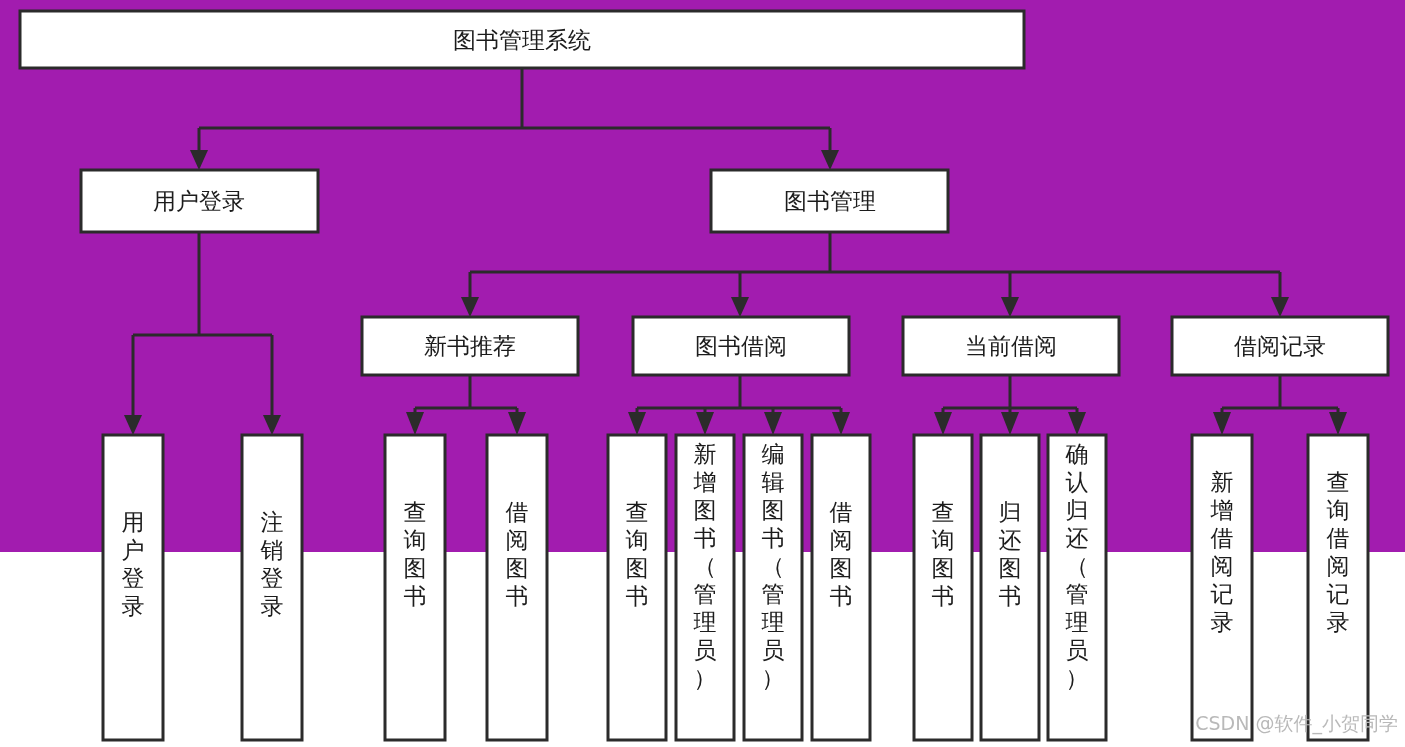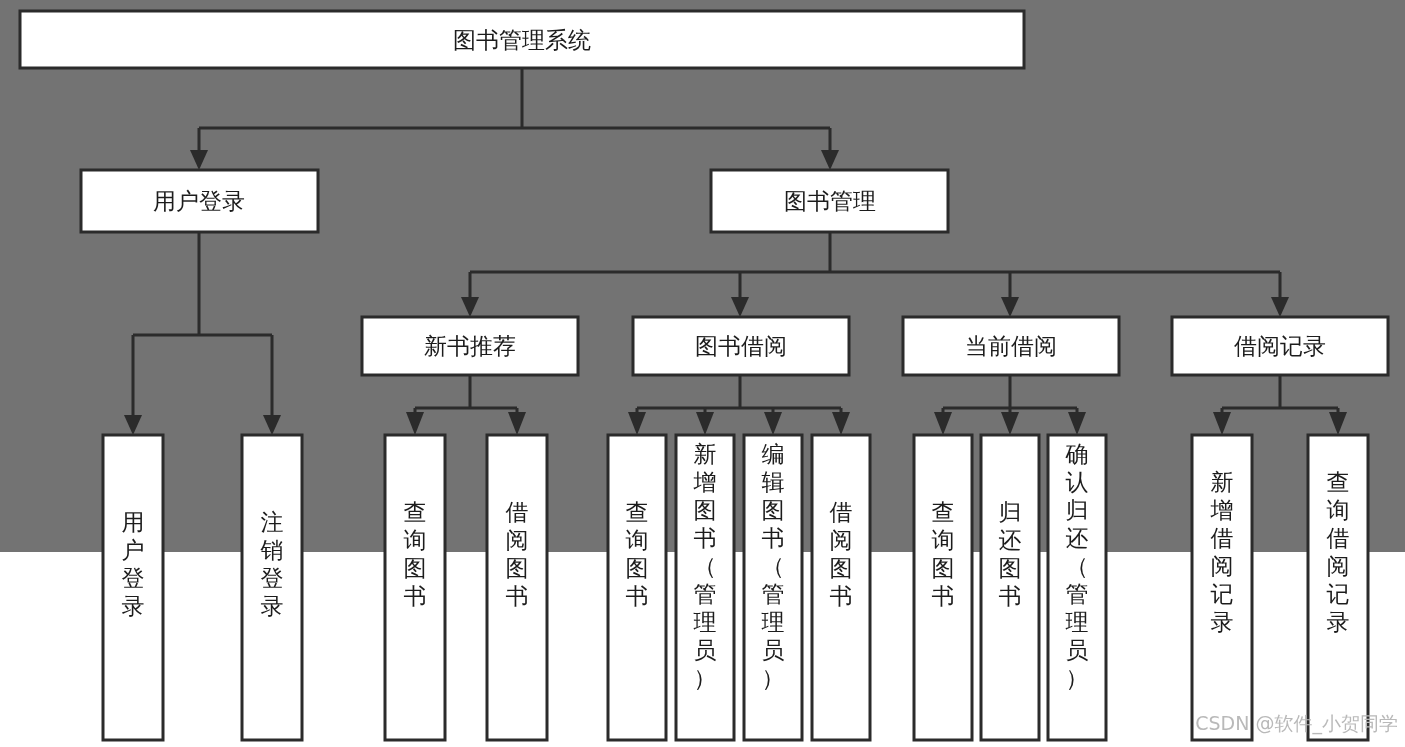--- a/index.html
+++ b/index.html
@@ -1,18 +1,18 @@
 <!DOCTYPE html>
 <html><head>
 <meta charset="utf-8">
 <style>
   html,body{margin:0;padding:0;background:#ffffff;}
   body{width:1405px;height:747px;overflow:hidden;
        font-family:"DejaVu Sans","Liberation Sans",sans-serif;}
-  #stage{position:relative;width:1405px;height:552px;background:#737373;}
+  #stage{position:relative;width:1405px;height:552px;background:#a21caf;}
   svg{position:absolute;left:0;top:0;}
   .node-rect{fill:#ffffff;stroke:#2b2b2b;stroke-width:3;}
   .link{stroke:#2b2b2b;stroke-width:3;fill:none;}
   .arrowhead{fill:#2b2b2b;stroke:none;}
   .node-label{fill:#1c1c1c;font-size:23px;font-family:"DejaVu Sans","Liberation Sans",sans-serif;
               text-anchor:middle;dominant-baseline:middle;}
   .leaf-label{fill:#1c1c1c;font-size:23px;font-family:"DejaVu Sans","Liberation Sans",sans-serif;
               text-anchor:middle;}
   .watermark{fill:#b9b9b9;font-size:19px;font-family:"DejaVu Sans","Liberation Sans",sans-serif;
              text-anchor:end;}

